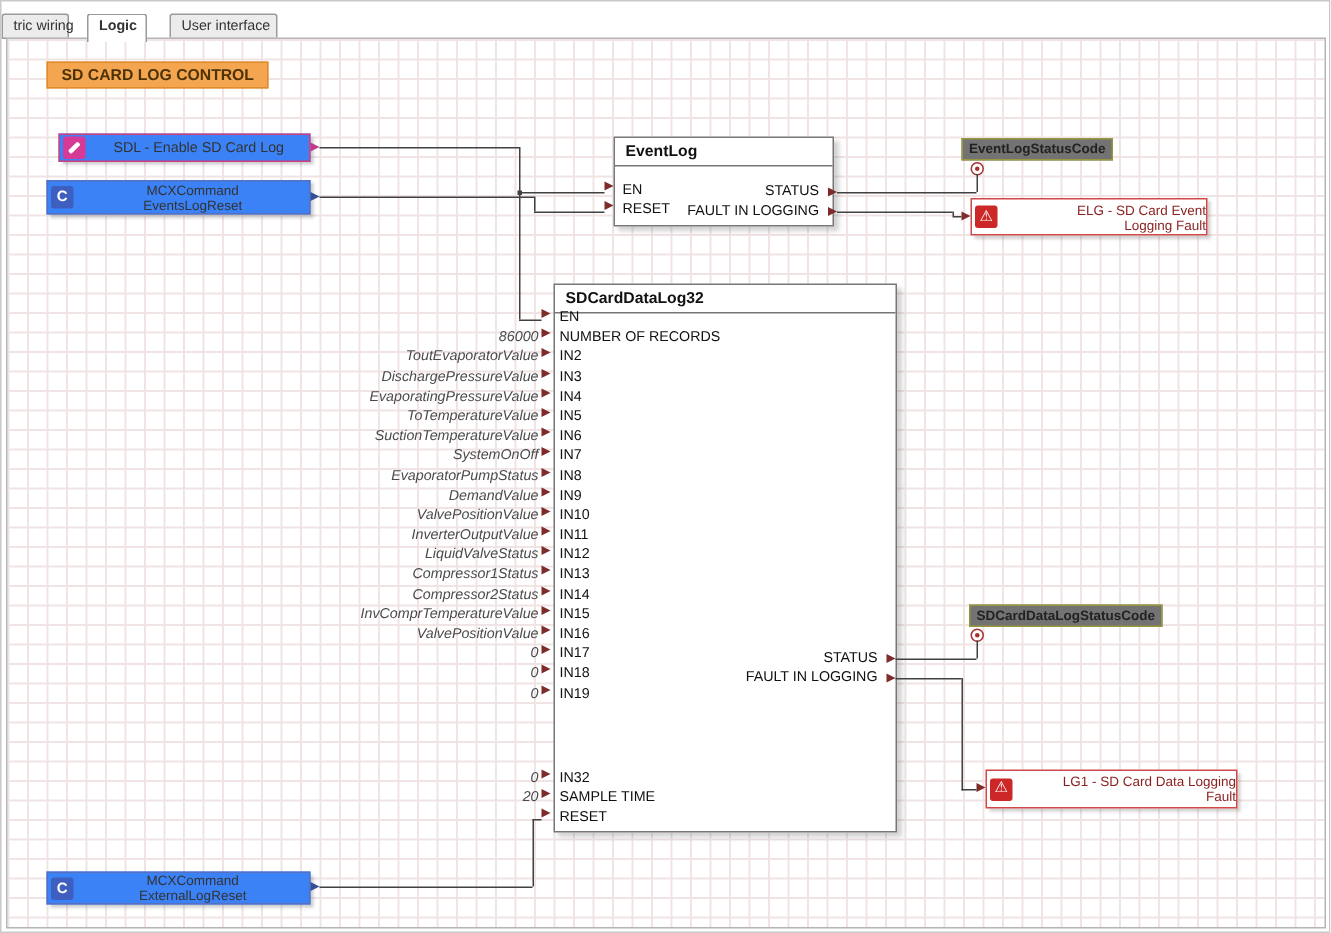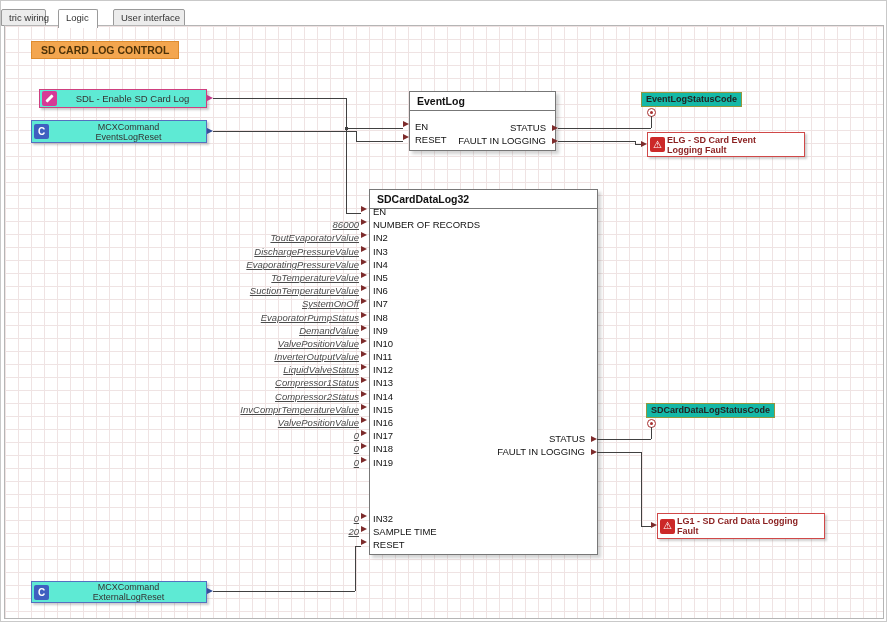--- a/index.html
+++ b/index.html
@@ -15,21 +15,21 @@
   .canvas{position:absolute;left:3px;top:24px;width:880px;height:594px;border:1px solid #b5b5b5;
           box-sizing:border-box;background-color:#fff;
           background-image:linear-gradient(to right,#efe3e3 1px,transparent 1px),
                            linear-gradient(to bottom,#efe3e3 1px,transparent 1px);
           background-size:13px 13px;}
 
   .sec-title{position:absolute;left:30px;top:40px;background:#f3a64f;border:1px solid #de8c2e;
              color:#4d3208;font-weight:bold;font-size:10.5px;padding:2px 9px;white-space:nowrap;}
 
   
-  .src{position:absolute;display:flex;align-items:center;background:#5eead4;box-sizing:border-box;
+  .src{position:absolute;display:flex;align-items:center;background:#3b82f6;box-sizing:border-box;
        box-shadow:2px 2px 2px rgba(110,110,110,.35);}
   .b-sdl{border:1px solid #cf3f7f;}
   .b-mcx{border:1px solid #5570c0;}
   .src-label{flex:1;text-align:center;font-size:9.5px;color:#333;white-space:nowrap;}
   .src-lines{flex:1;text-align:center;font-size:9px;line-height:10px;color:#333;white-space:nowrap;}
 
   .ic{width:15px;height:15px;margin:0 2px;border-radius:2px;display:flex;align-items:center;
       justify-content:center;flex:0 0 auto;}
   .ic-pink{background:#d63a96;}
   .pencil{width:9px;height:3px;background:#fff;transform:rotate(-45deg);border-radius:1px;}
@@ -38,56 +38,56 @@
 
   
   .fb{position:absolute;background:#fff;border:1px solid #777;box-sizing:border-box;
       box-shadow:3px 3px 3px rgba(110,110,110,.3);}
   .fb-title{font-size:10.5px;font-weight:bold;color:#111;padding:3px 7px;border-bottom:1px solid #777;
             height:19px;box-sizing:border-box;white-space:nowrap;}
 
   
   .rows{position:absolute;display:flex;flex-direction:column;}
   .row{display:flex;align-items:flex-start;height:13.2px;}
-  .val{width:178px;text-align:right;font-style:italic;font-size:9.5px;color:#4a4a4a;white-space:nowrap;text-decoration:underline;}
+  .val{width:178px;text-align:right;font-style:italic;font-size:9.5px;color:#4a4a4a;white-space:nowrap;}
   .arrow{width:0;height:0;border-top:3.5px solid transparent;border-bottom:3.5px solid transparent;
          border-left:6px solid #7d2b2b;margin-left:2px;flex:0 0 auto;}
   .pname{font-size:9.5px;color:#111;margin-left:6px;white-space:nowrap;}
   .row-out{display:flex;justify-content:flex-end;align-items:center;height:13.2px;}
   .pname-r{font-size:9.5px;color:#111;margin-right:6px;white-space:nowrap;}
 
   
   .tri{position:absolute;width:0;height:0;border-top:3.5px solid transparent;
        border-bottom:3.5px solid transparent;border-left:6px solid #7d2b2b;}
   .tri-pink{border-left-color:#c03a8a;}
   .tri-blue{border-left-color:#35509b;}
 
   
   .wh{position:absolute;height:1px;background:#404040;}
   .wv{position:absolute;width:1px;background:#404040;}
   .jdot{position:absolute;width:3px;height:3px;background:#404040;}
   .pcirc{position:absolute;width:7px;height:7px;border:1px solid #a83030;border-radius:50%;background:#fff;}
   .pcirc::after{content:"";position:absolute;left:2px;top:2px;width:3px;height:3px;border-radius:50%;background:#a83030;}
 
   
-  .scode{position:absolute;background:#14b8a6;border:1px solid #97973d;font-size:9px;font-weight:bold;
+  .scode{position:absolute;background:#737373;border:1px solid #97973d;font-size:9px;font-weight:bold;
          color:#222;padding:1px 4px;height:15px;box-sizing:border-box;white-space:nowrap;}
 
   
   .fault{position:absolute;display:flex;align-items:center;background:#fff;border:1px solid #d04848;
          box-sizing:border-box;box-shadow:2px 2px 2px rgba(120,120,120,.35);}
-  .ftext{flex:1;text-align:left;font-size:9px;line-height:10px;color:#8a1f1f;white-space:nowrap;font-weight:bold;}
+  .ftext{flex:1;text-align:right;font-size:9px;line-height:10px;color:#8a1f1f;white-space:nowrap;}
 </style>
 </head>
 <body>
 
 <div class="page">
 
   <div class="tab" style="left:0;width:45px;">tric wiring</div>
-  <div class="tab active" style="left:57px;width:40px;">Logic</div>
+  <div class="tab active" style="left:57px;width:40px;font-weight:bold;">Logic</div>
   <div class="tab" style="left:112px;width:72px;">User interface</div>
 
   <div class="canvas"></div>
 
   <div class="sec-title">SD CARD LOG CONTROL</div>
 
   <div class="src b-sdl" style="left:38px;top:88px;width:168px;height:19px;">
     <span class="ic ic-pink">
         <i class="pencil"></i>
       </span>

